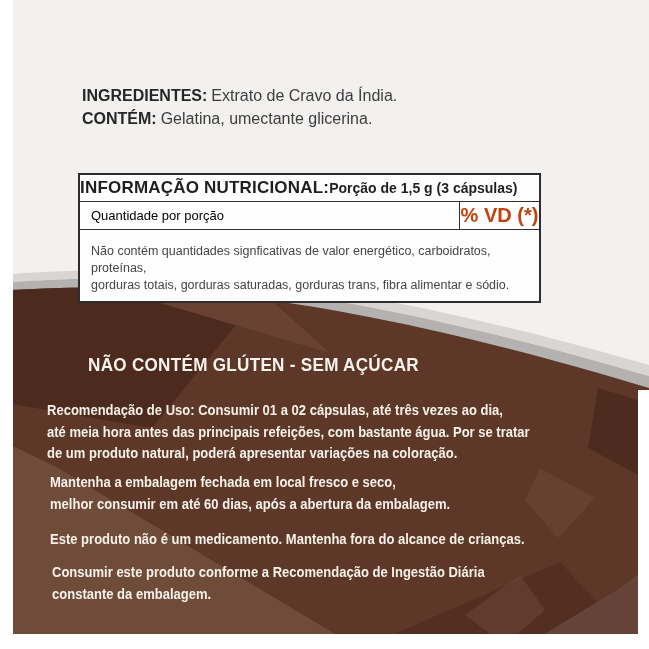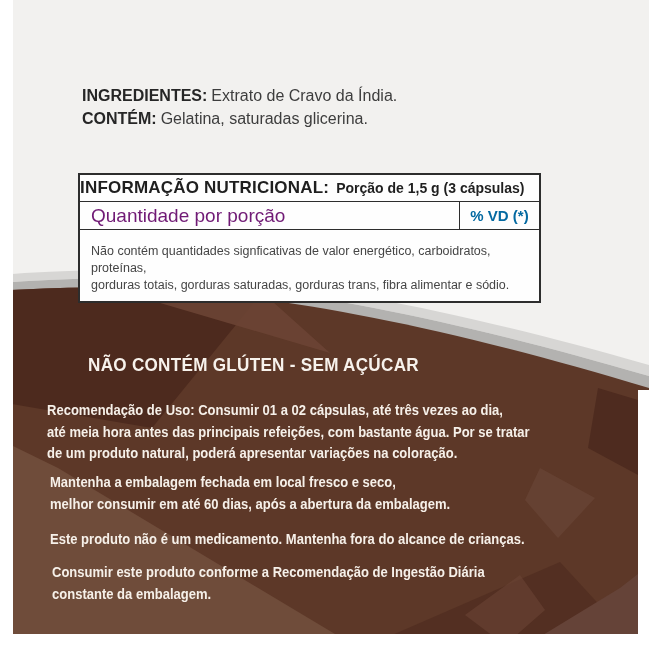--- a/index.html
+++ b/index.html
@@ -12,24 +12,24 @@
 
   
   .ingredients { position:absolute; left:82px; top:84px; font-size:16px; line-height:23px; color:#3d3d3d; }
   .ingredients b { color:#262626; }
   .ingredients .val { margin-left:4px; }
 
   
   .nutri-table { position:absolute; left:78px; top:173px; width:459px; background:#fefefe; border:2px solid #2d2d2d; }
   .t-title { height:26px; border-bottom:1px solid #2d2d2d; display:flex; align-items:center; }
   .t-main { font-size:17px; font-weight:bold; color:#1f1f1f; letter-spacing:0.2px; }
-  .t-portion { font-size:14px; font-weight:bold; color:#1f1f1f; margin-left:7px; }
+  .t-portion { font-size:14px; font-weight:bold; color:#1f1f1f; }
   .t-row { display:flex; height:27px; border-bottom:1px solid #2d2d2d; }
-  .t-cell-left { flex:1; display:flex; align-items:center; padding-left:11px; font-size:19px; color:#701a75; }
-  .t-cell-right { width:79px; border-left:1px solid #2d2d2d; display:flex; align-items:center; justify-content:center; font-size:15px; font-weight:bold; color:#0369a1; }
+  .t-cell-left { flex:1; display:flex; align-items:center; padding-left:11px; font-size:13px; color:#000000; }
+  .t-cell-right { width:79px; border-left:1px solid #2d2d2d; display:flex; align-items:center; justify-content:center; font-size:20px; font-weight:bold; color:#c2410c; }
   .t-note { padding:13px 11px 7px; font-size:12.5px; color:#454545; line-height:17px; }
 
   
   .claim { position:absolute; left:88px; top:355px; font-size:18px; font-weight:bold;
            color:#f7f2ec; letter-spacing:0.3px; transform:scale(0.95,1); transform-origin:0 0; white-space:nowrap; }
   .para { position:absolute; color:#f6f0e9; font-weight:bold; font-size:15.5px; line-height:21.5px;
           transform:scaleX(0.84); transform-origin:0 0; white-space:nowrap; }
   .p1 { left:47px; top:399px; }
   .p2 { left:50px; top:471px; }
   .p3 { left:50px; top:528px; }
@@ -67,21 +67,21 @@
 
     <rect x="0" y="0" width="13" height="649" fill="#ffffff"></rect>
     <rect x="638" y="390" width="11" height="259" fill="#ffffff"></rect>
   </svg>
 
   <div class="ingredients">
     <div>
       <b>INGREDIENTES:</b><span class="val">Extrato de Cravo da Índia.</span>
     </div>
     <div>
-      <b>CONTÉM:</b><span class="val">Gelatina, saturadas glicerina.</span>
+      <b>CONTÉM:</b><span class="val">Gelatina, umectante glicerina.</span>
     </div>
   </div>
 
   <div class="nutri-table">
     <div class="t-title">
       <span class="t-main">INFORMAÇÃO NUTRICIONAL:</span>
       <span class="t-portion">Porção de 1,5 g (3 cápsulas)</span>
     </div>
     <div class="t-row">
       <div class="t-cell-left">Quantidade por porção</div>

